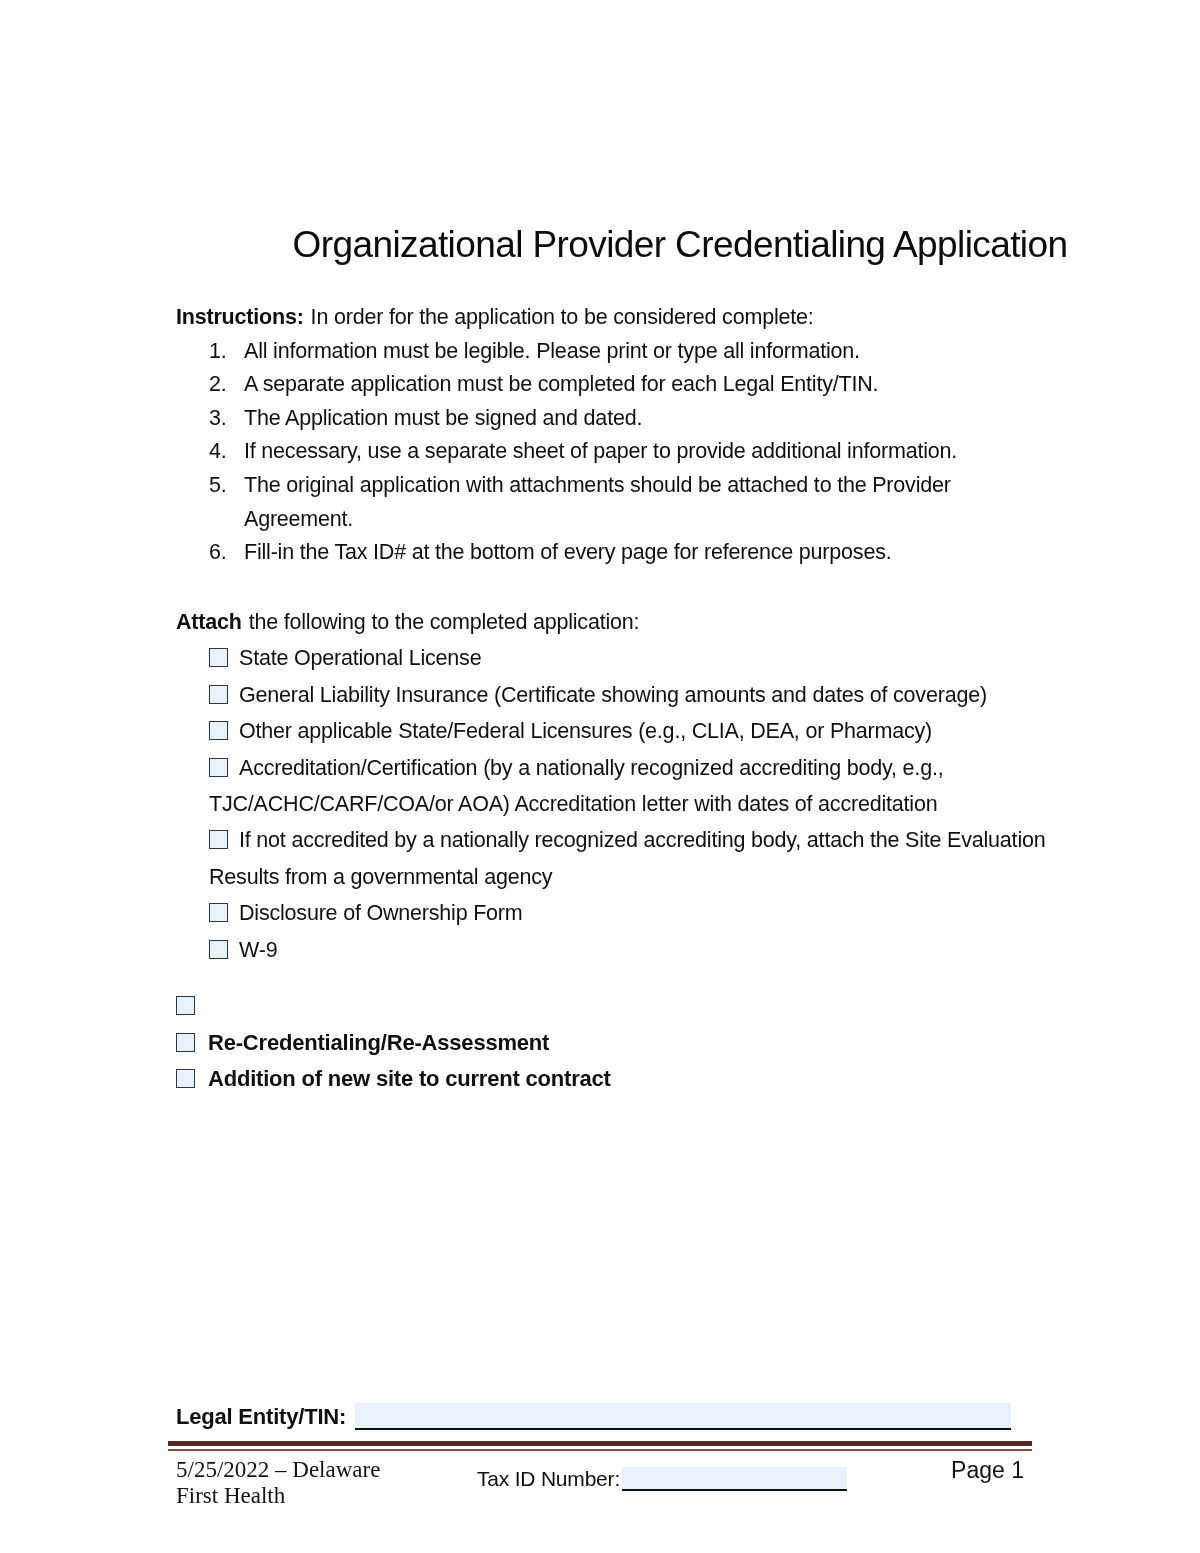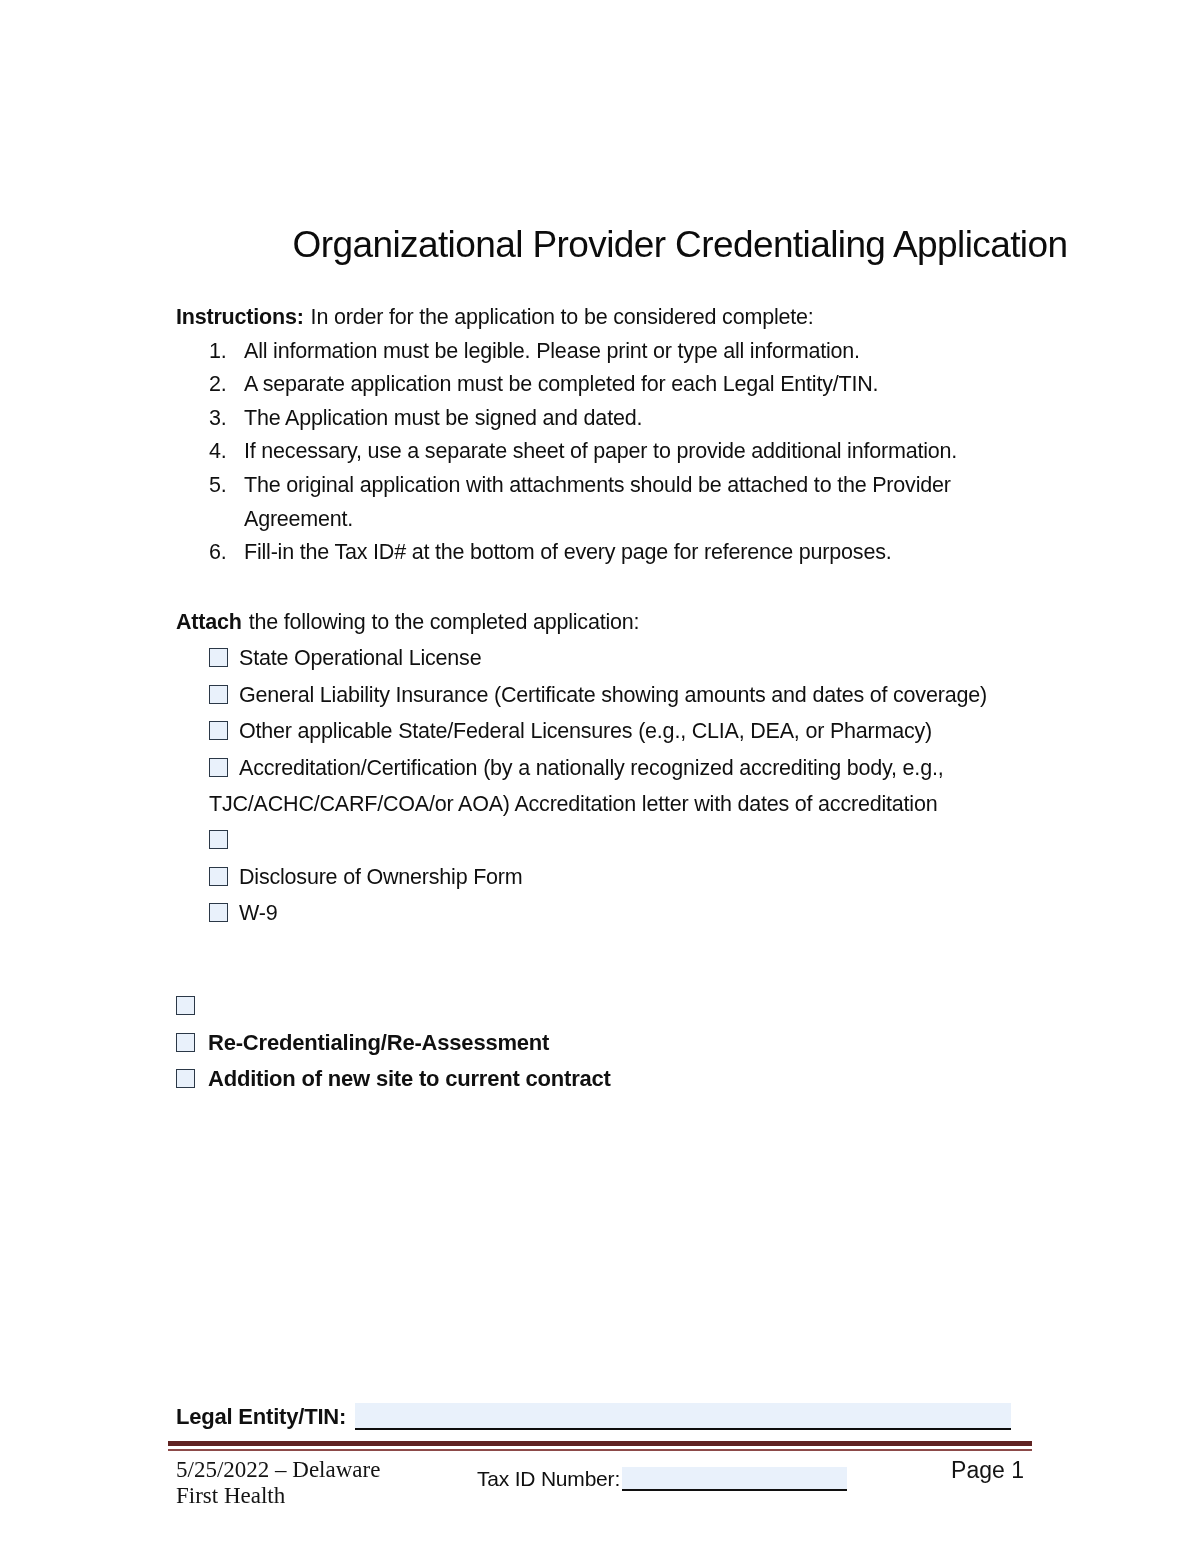--- a/index.html
+++ b/index.html
@@ -143,21 +143,22 @@
 
   <div class="attach body-txt">
     <div>
       <span class="sec-label">Attach</span><span>the following to the completed application:</span>
     </div>
     <div class="cb-item"><span class="cb"></span><span>State Operational License</span></div>
     <div class="cb-item"><span class="cb"></span><span>General Liability Insurance (Certificate showing amounts and dates of coverage)</span></div>
     <div class="cb-item"><span class="cb"></span><span>Other applicable State/Federal Licensures (e.g., CLIA, DEA, or Pharmacy)</span></div>
     <div class="cb-item"><span class="cb"></span><span>Accreditation/Certification (by a nationally recognized accrediting body, e.g.,
 TJC/ACHC/CARF/COA/or AOA) Accreditation letter with dates of accreditation</span></div>
-    <div class="cb-item"><span class="cb"></span></div>
+    <div class="cb-item"><span class="cb"></span><span>If not accredited by a nationally recognized accrediting body, attach the Site Evaluation
+Results from a governmental agency</span></div>
     <div class="cb-item"><span class="cb"></span><span>Disclosure of Ownership Form</span></div>
     <div class="cb-item"><span class="cb"></span><span>W-9</span></div>
   </div>
 
   <div class="options">
     <div class="opt-item"><span class="cb"></span></div>
     <div class="opt-item"><span class="cb"></span><span>Re-Credentialing/Re-Assessment</span></div>
     <div class="opt-item"><span class="cb"></span><span>Addition of new site to current contract</span></div>
   </div>
 

